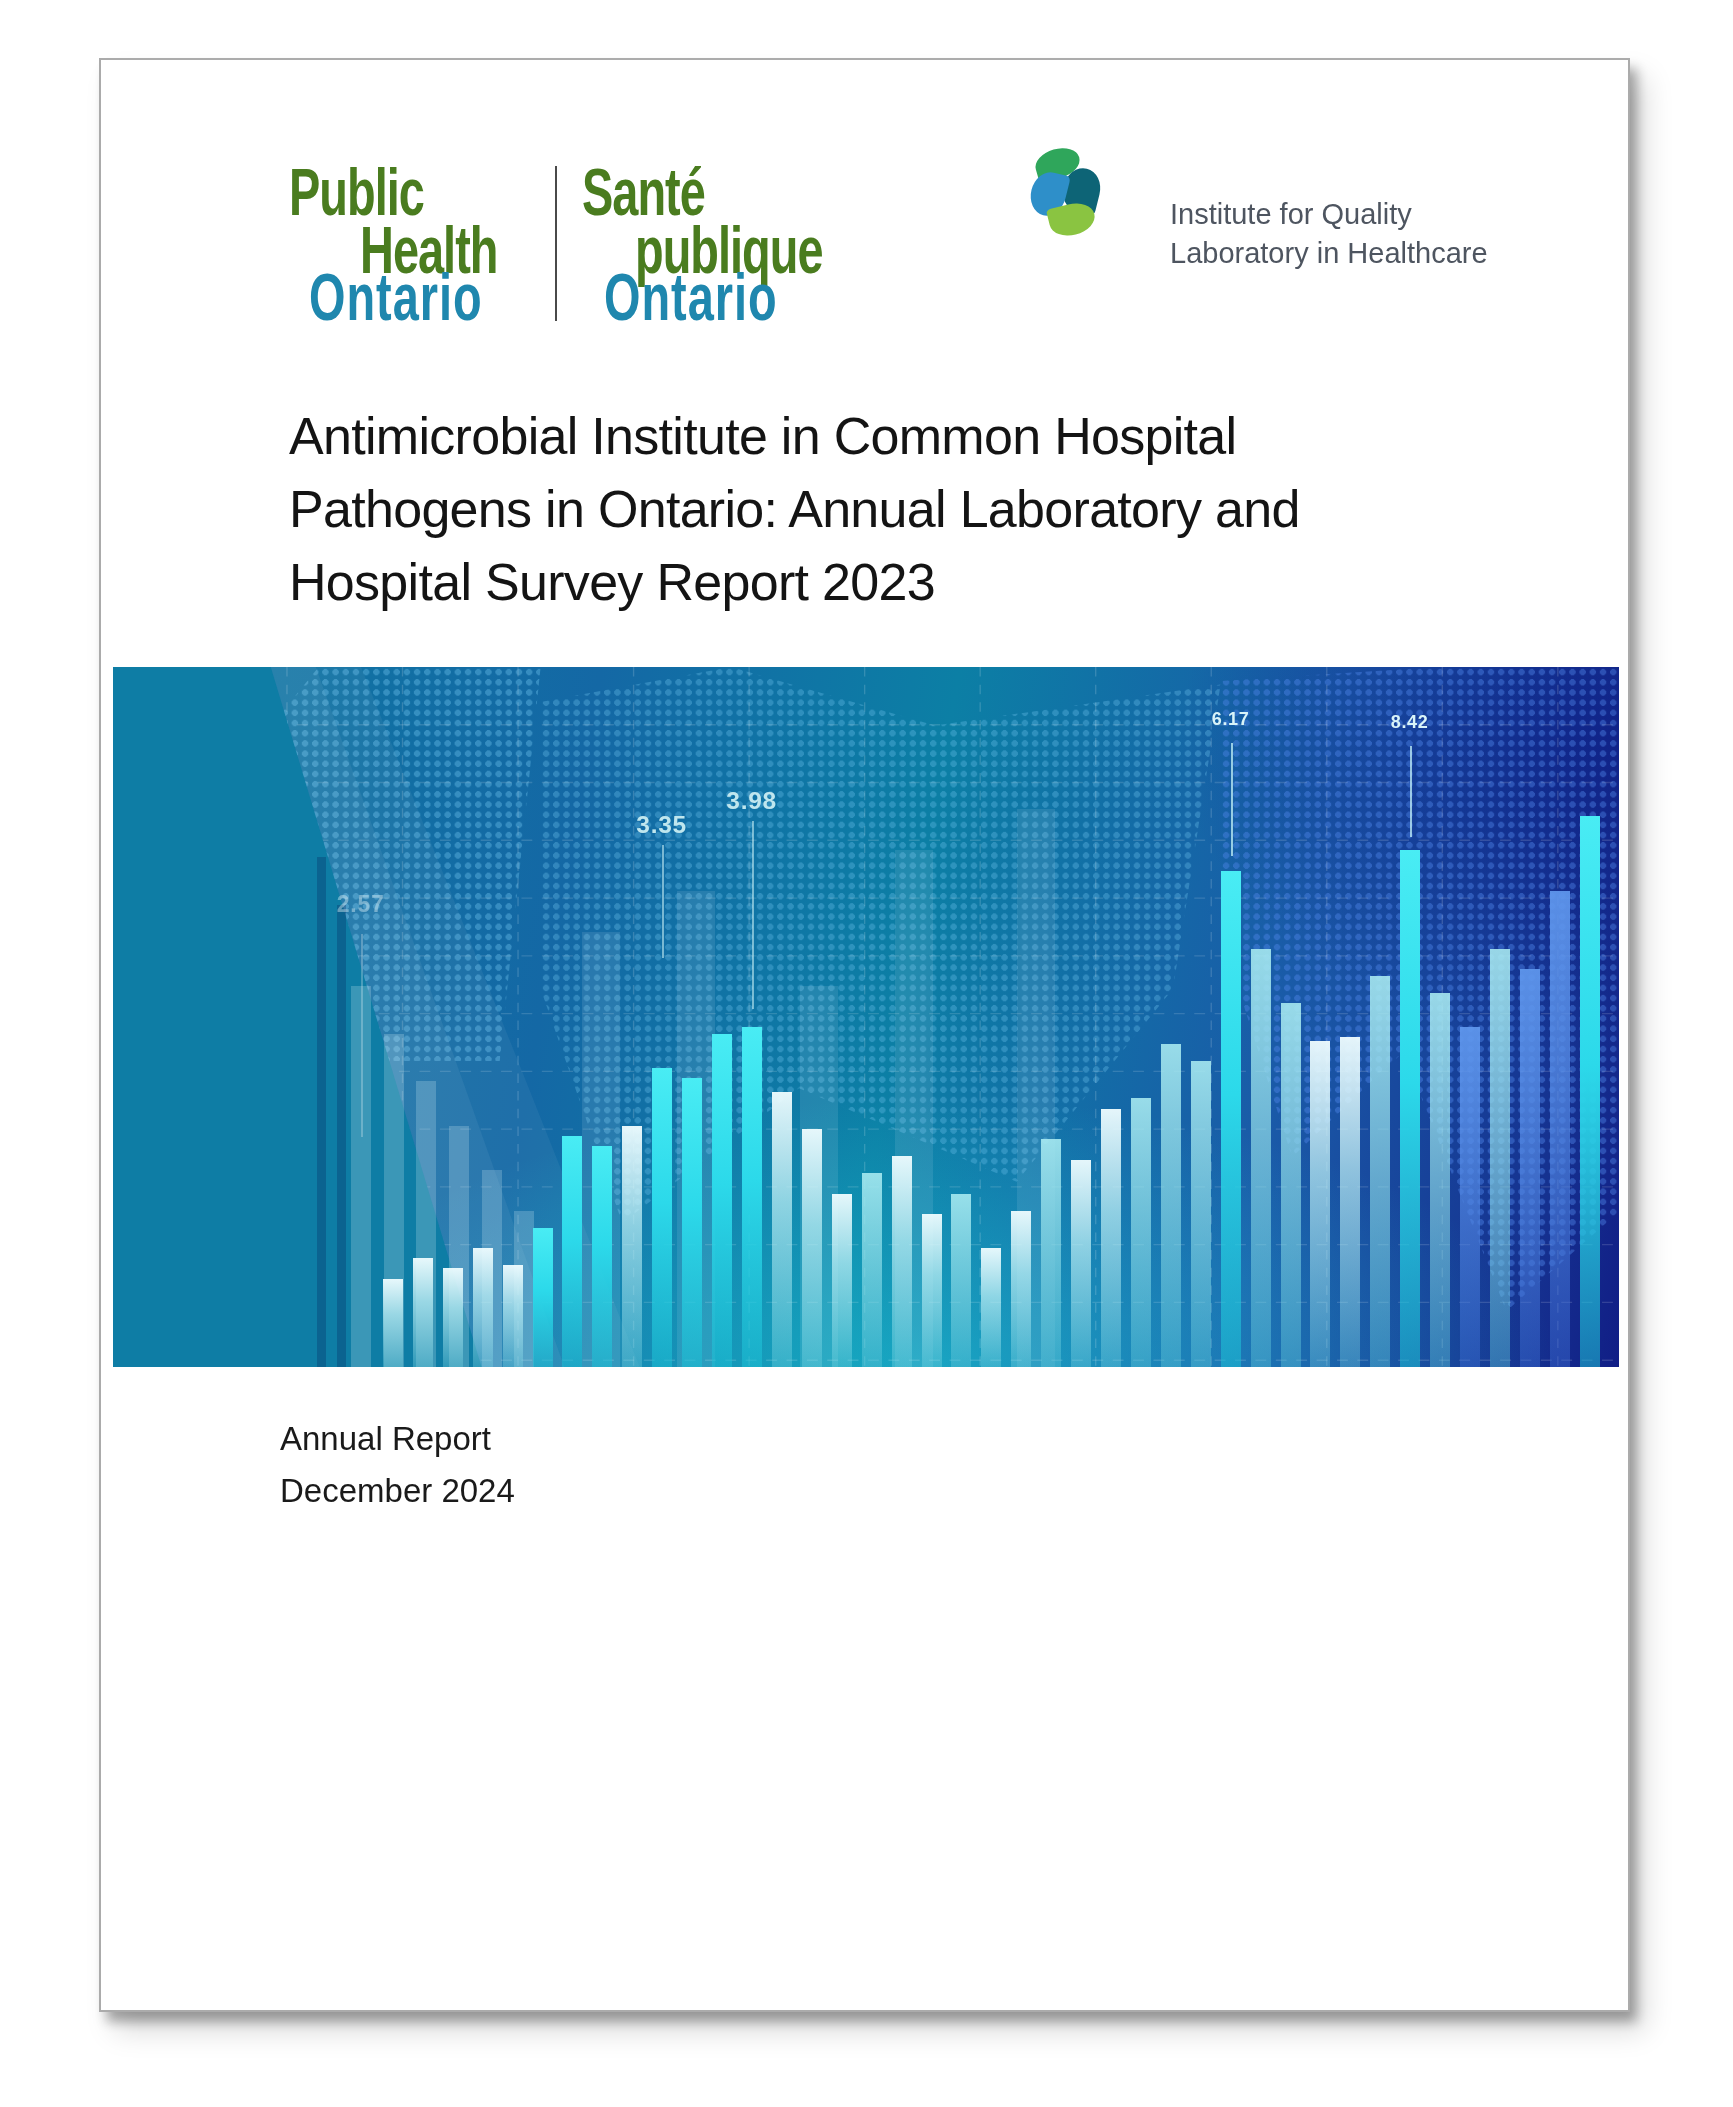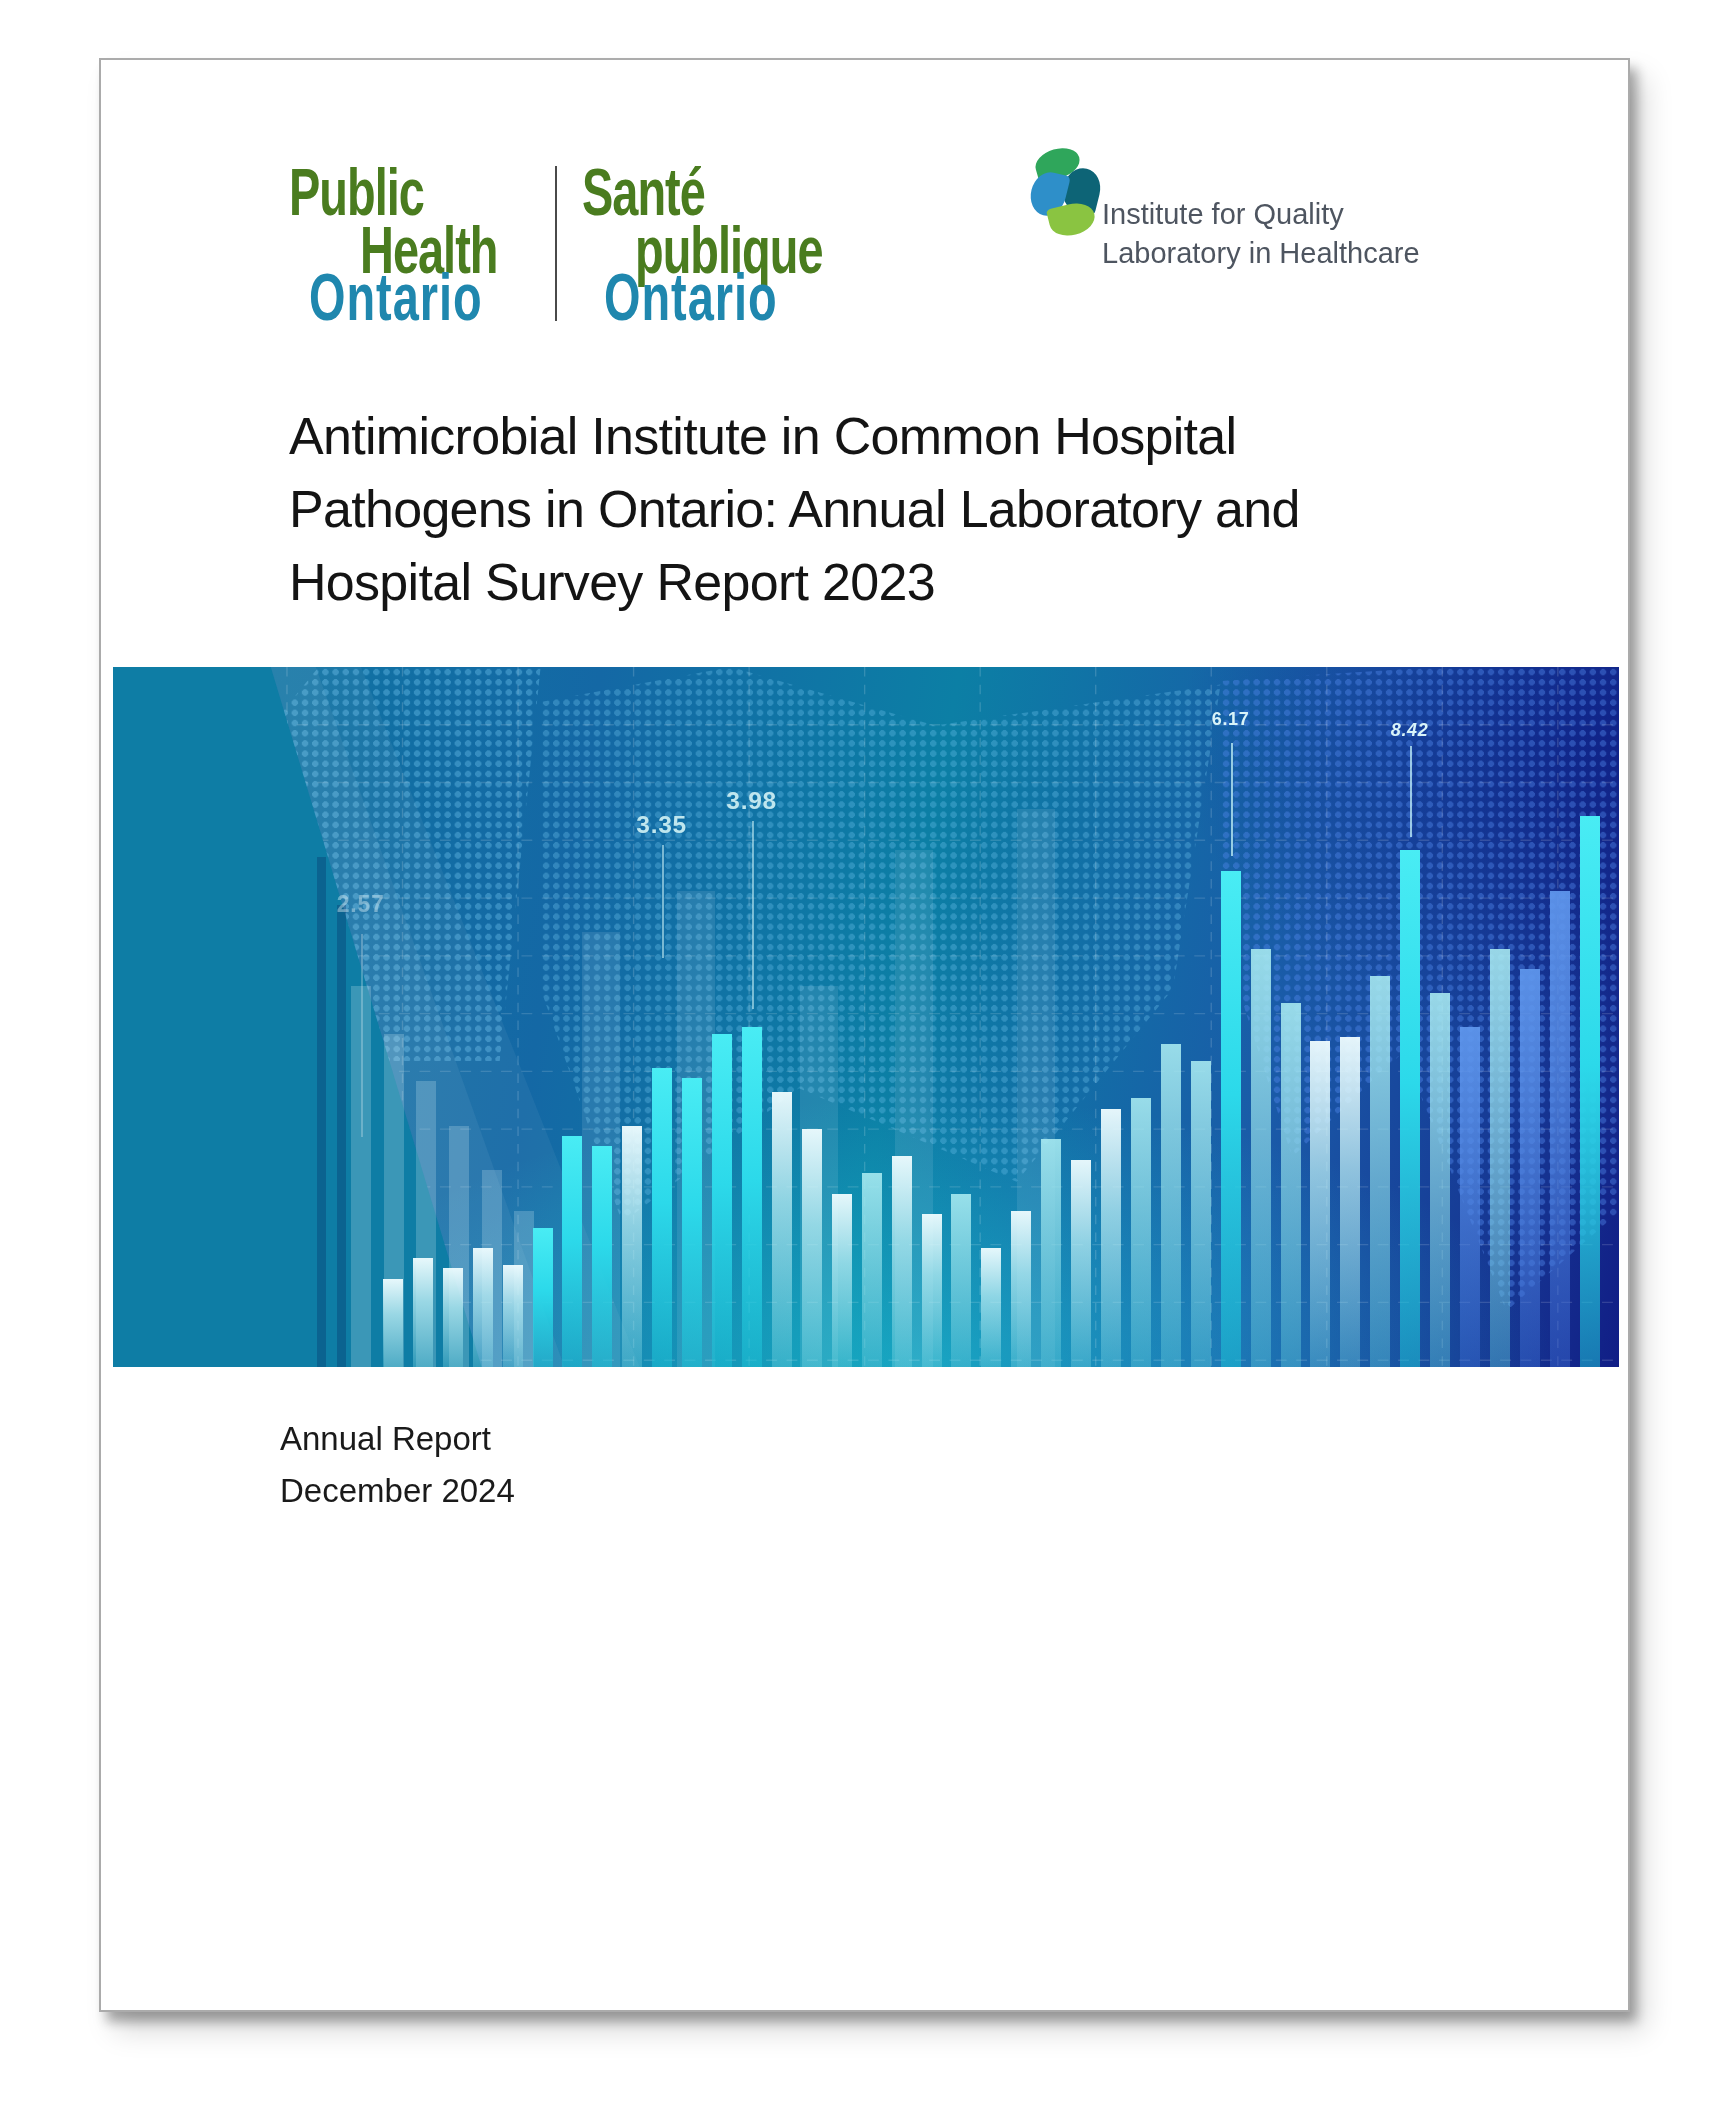--- a/index.html
+++ b/index.html
@@ -20,21 +20,21 @@
   .iqmh-mark{position:absolute;left:929px;top:90px;width:71px;height:87px;}
   .petal{position:absolute;}
   .petal-green{left:5.4px;top:-1.4px;width:45px;height:28.6px;background:#2fa65b;
                border-radius:55% 55% 55% 8%;transform:rotate(-16deg);}
   .petal-dark{left:33px;top:17.7px;width:37px;height:44px;background:#0d6476;
               border-radius:50% 50% 12% 50%;transform:rotate(14deg);}
   .petal-blue{left:1.4px;top:22px;width:35px;height:44px;background:#2e8fc9;
               border-radius:50% 12% 50% 50%;transform:rotate(14deg);}
   .petal-lime{left:19px;top:54px;width:46px;height:31px;background:#8ac441;
               border-radius:12% 55% 55% 55%;transform:rotate(-14deg);}
-  .iqmh-text{position:absolute;left:1001px;top:135px;font-size:29px;line-height:39px;
+  .iqmh-text{position:absolute;left:1069px;top:135px;font-size:29px;line-height:39px;
              color:#4e5560;letter-spacing:0;}
   
   .title{position:absolute;left:188px;top:340px;width:1292px;font-size:52px;line-height:73px;
          color:#141414;letter-spacing:-0.7px;font-weight:400;}
   
   .banner{position:absolute;left:11.6px;top:607px;width:1506px;height:700px;overflow:hidden;
           background:
             radial-gradient(ellipse 60% 55% at 54% 100%, rgba(35,215,225,.48), rgba(35,215,225,0) 70%),
             radial-gradient(ellipse 45% 70% at 100% 10%, rgba(12,22,130,.55), rgba(12,22,130,0) 65%),
             linear-gradient(100deg,#0e79a2 0%,#1468a5 30%,#0c7fa5 52%,#1a5aa8 76%,#15308f 94%,#111e86 100%);}
@@ -172,21 +172,21 @@
           <div class="mk-normal">
             <div class="mline" style="left: 639px; top: 154px; height: 188px;"></div>
             <div class="mlabel" style="left: 639px; top: 120px;">3.98</div>
           </div>
           <div class="mk-strong">
             <div class="mline" style="left: 1118px; top: 76px; height: 113px;"></div>
             <div class="mlabel" style="left: 1118px; top: 42px;">6.17</div>
           </div>
           <div class="mk-strong">
             <div class="mline" style="left: 1297px; top: 79px; height: 91px;"></div>
-            <div class="mlabel" style="left: 1297px; top: 53px; font-style: italic;">8.42</div>
+            <div class="mlabel" style="left: 1297px; top: 45px;">8.42</div>
           </div>
         </div>
       <div class="layer" id="banner-bars">
           <div class="bar t-l" style="left: 270px; height: 88px;"></div>
           <div class="bar t-l" style="left: 300px; height: 109px;"></div>
           <div class="bar t-l" style="left: 330px; height: 99px;"></div>
           <div class="bar t-l" style="left: 360px; height: 119px;"></div>
           <div class="bar t-l" style="left: 390px; height: 102px;"></div>
           <div class="bar t-b" style="left: 420px; height: 139px;"></div>
           <div class="bar t-b" style="left: 449px; height: 231px;"></div>

